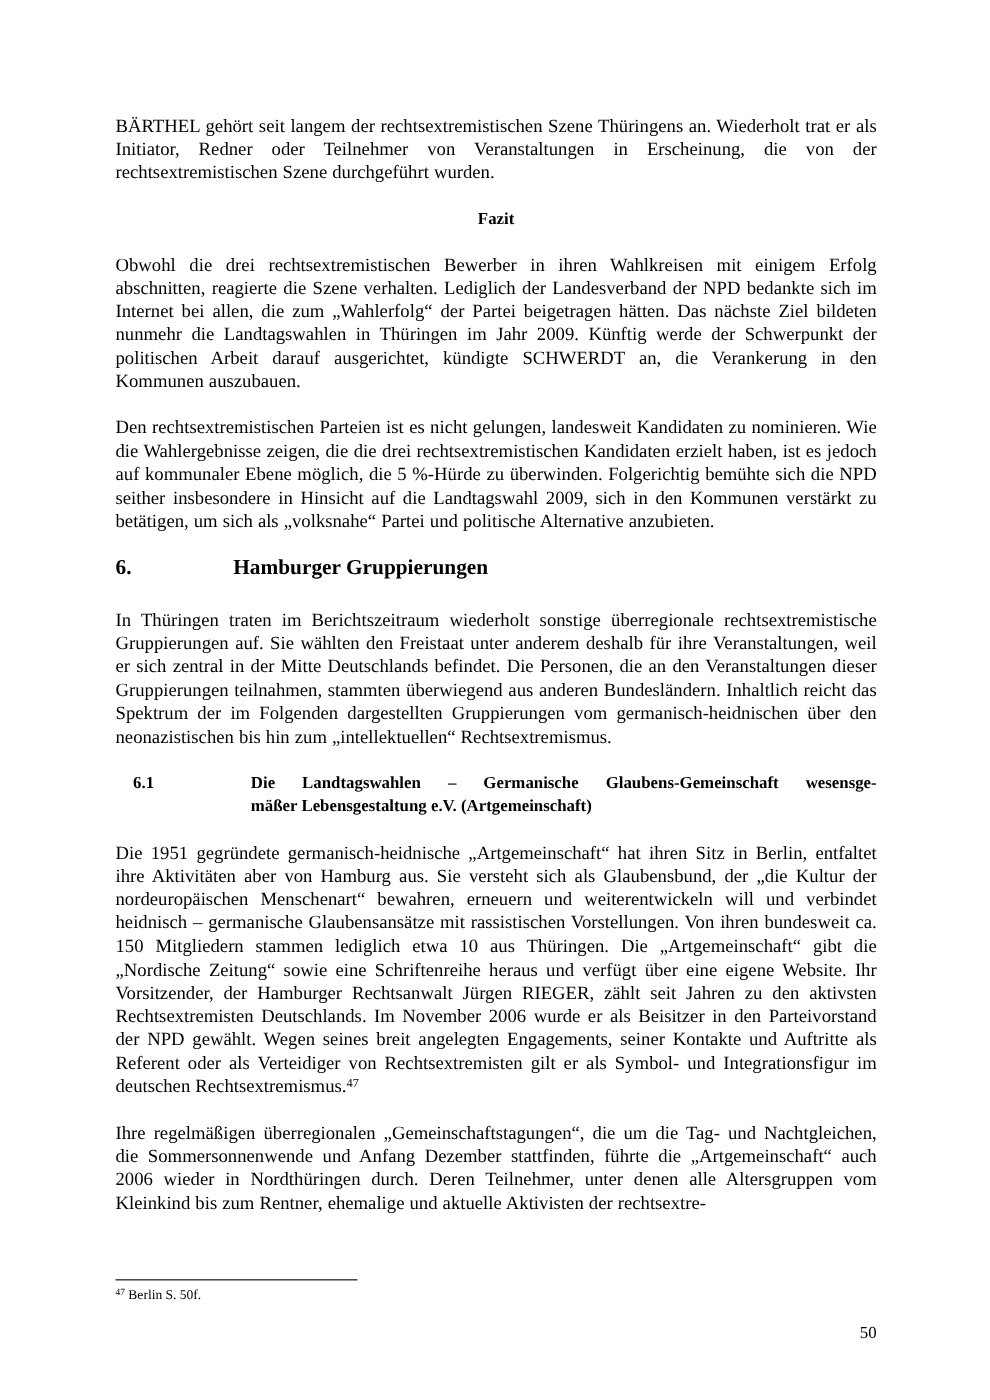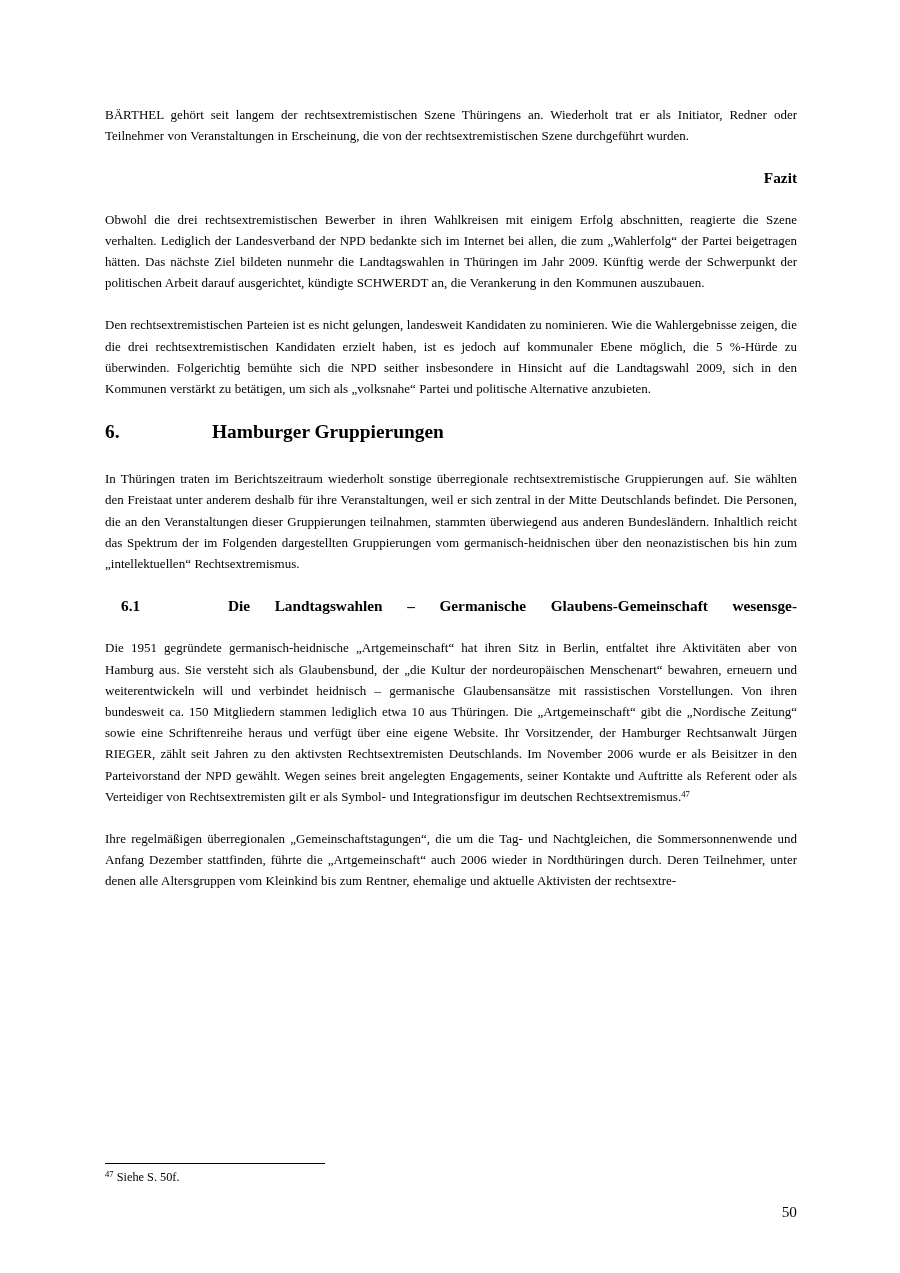--- a/index.html
+++ b/index.html
@@ -26,35 +26,35 @@
 
   .content {
     position: absolute;
     left: 105px;
     top: 104px;
     width: 692px;
   }
 
   p.body-par {
     margin: 0 0 21px 0;
-    font-size: 13px;
+    font-size: 17px;
     line-height: 21.2px;
     text-align: justify;
     text-justify: inter-word;
     hyphens: none;
     word-spacing: 0.02em;
   }
 
   
   .sub-heading-bold {
     margin: 0 0 20px 0;
     font-size: 15.3px;
     line-height: 21.2px;
     font-weight: bold;
-    text-align: right;
+    text-align: center;
     font-family: Liberation Serif, serif;
   }
 
   
   .chapter-heading {
     margin: 0 0 24px 0;
     font-size: 19.4px;
     line-height: 24px;
     font-weight: bold;
     display: block;
@@ -157,29 +157,30 @@
       <span class="num">6.</span>
       <span class="ttl">Hamburger Gruppierungen</span>
     </div>
 
     <p class="body-par">In Thüringen traten im Berichtszeitraum wiederholt sonstige überregionale rechtsextremistische Gruppierungen auf. Sie wählten den Freistaat unter anderem deshalb für ihre Veranstaltungen, weil er sich zentral in der Mitte Deutschlands befindet. Die Personen, die an den Veranstaltungen dieser Gruppierungen teilnahmen, stammten überwiegend aus anderen Bundesländern. Inhaltlich reicht das Spektrum der im Folgenden dargestellten Gruppierungen vom germanisch-heidnischen über den neonazistischen bis hin zum „intellektuellen“ Rechtsextremismus.</p>
 
     <div class="section-heading">
       <span class="num">6.1</span>
       <span class="ht">
         <span class="ht-line1">Die Landtagswahlen – Germanische Glaubens-Gemeinschaft wesensge-</span>
+        <span class="ht-line2">mäßer Lebensgestaltung e.V. (Artgemeinschaft)</span>
       </span>
     </div>
 
     <p class="body-par"><span>Die 1951 gegründete germanisch-heidnische „Artgemeinschaft“ hat ihren Sitz in Berlin, entfaltet ihre Aktivitäten aber von Hamburg aus. Sie versteht sich als Glaubensbund, der „die Kultur der nordeuropäischen Menschenart“ bewahren, erneuern und weiterentwickeln will und verbindet heidnisch – germanische Glaubensansätze mit rassistischen Vorstellungen. Von ihren bundesweit ca. 150 Mitgliedern stammen lediglich etwa 10 aus Thüringen. Die „Artgemeinschaft“ gibt die „Nordische Zeitung“ sowie eine Schriftenreihe heraus und verfügt über eine eigene Website. Ihr Vorsitzender, der Hamburger Rechtsanwalt Jürgen RIEGER, zählt seit Jahren zu den aktivsten Rechtsextremisten Deutschlands. Im November 2006 wurde er als Beisitzer in den Parteivorstand der NPD gewählt. Wegen seines breit angelegten Engagements, seiner Kontakte und Auftritte als Referent oder als Verteidiger von Rechtsextremisten gilt er als Symbol- und Integrationsfigur im deutschen Rechtsextremismus.</span><sup class="fn-ref">47</sup></p>
 
     <p class="body-par">Ihre regelmäßigen überregionalen „Gemeinschaftstagungen“, die um die Tag- und Nachtgleichen, die Sommersonnenwende und Anfang Dezember stattfinden, führte die „Artgemeinschaft“ auch 2006 wieder in Nordthüringen durch. Deren Teilnehmer, unter denen alle Altersgruppen vom Kleinkind bis zum Rentner, ehemalige und aktuelle Aktivisten der rechtsextre-</p>
 
   </div>
 
   <div class="footnote-area">
     <div class="footnote-rule"></div>
-    <p class="footnote-text"><sup>47</sup><span> Siehe S. 50f.</span></p>
+    <p class="footnote-text"><sup>47</sup><span> Berlin S. 50f.</span></p>
   </div>
 
   <div class="page-number">50</div>
 
 </div>
 
 </body></html>

